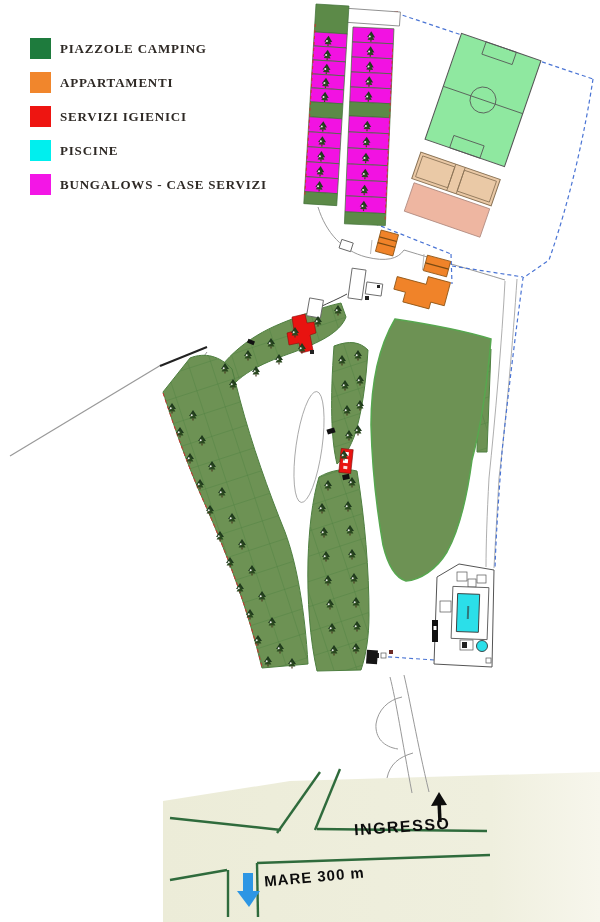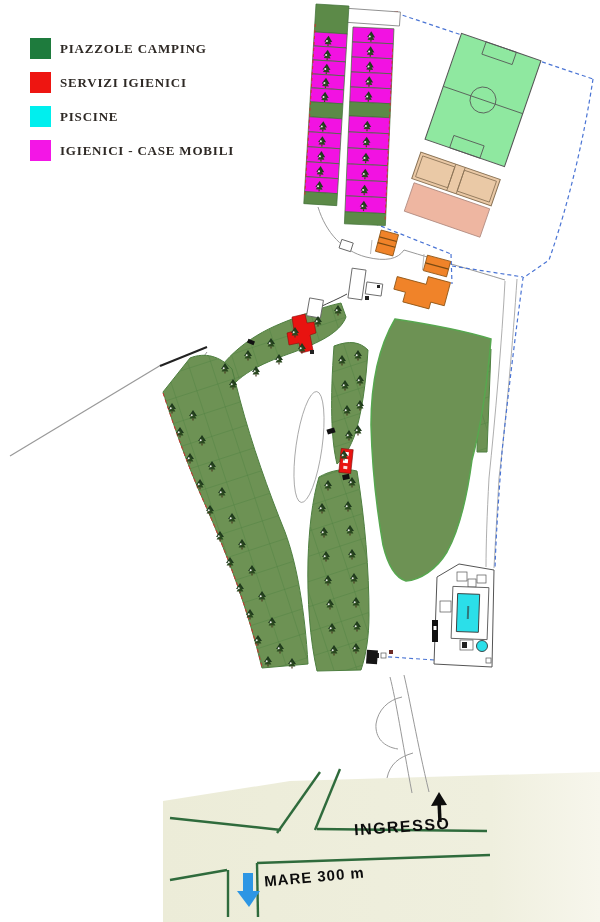--- a/index.html
+++ b/index.html
@@ -320,28 +320,32 @@
         <use href="#treeG" transform="translate(356,648)"></use>
       </g>
   </svg>
 
   <div class="legend">
     <div class="lrow">
       <span class="sw" style="background: rgb(30, 123, 61);"></span>
       <span class="ltext">PIAZZOLE CAMPING</span>
     </div>
     <div class="lrow">
+      <span class="sw" style="background: rgb(241, 134, 44);"></span>
+      <span class="ltext">APPARTAMENTI</span>
+    </div>
+    <div class="lrow">
       <span class="sw" style="background: rgb(238, 21, 17);"></span>
       <span class="ltext">SERVIZI IGIENICI</span>
     </div>
     <div class="lrow">
       <span class="sw" style="background: rgb(0, 239, 238);"></span>
       <span class="ltext">PISCINE</span>
     </div>
     <div class="lrow">
       <span class="sw" style="background: rgb(243, 22, 230);"></span>
-      <span class="ltext">IGIENICI - CASE MOBILI</span>
+      <span class="ltext">BUNGALOWS - CASE SERVIZI</span>
     </div>
   </div>
 
   <div id="lbl-ingresso" class="maplabel">INGRESSO</div>
   <div id="lbl-mare" class="maplabel">MARE 300 m</div>
 </div>
 
 </body></html>

